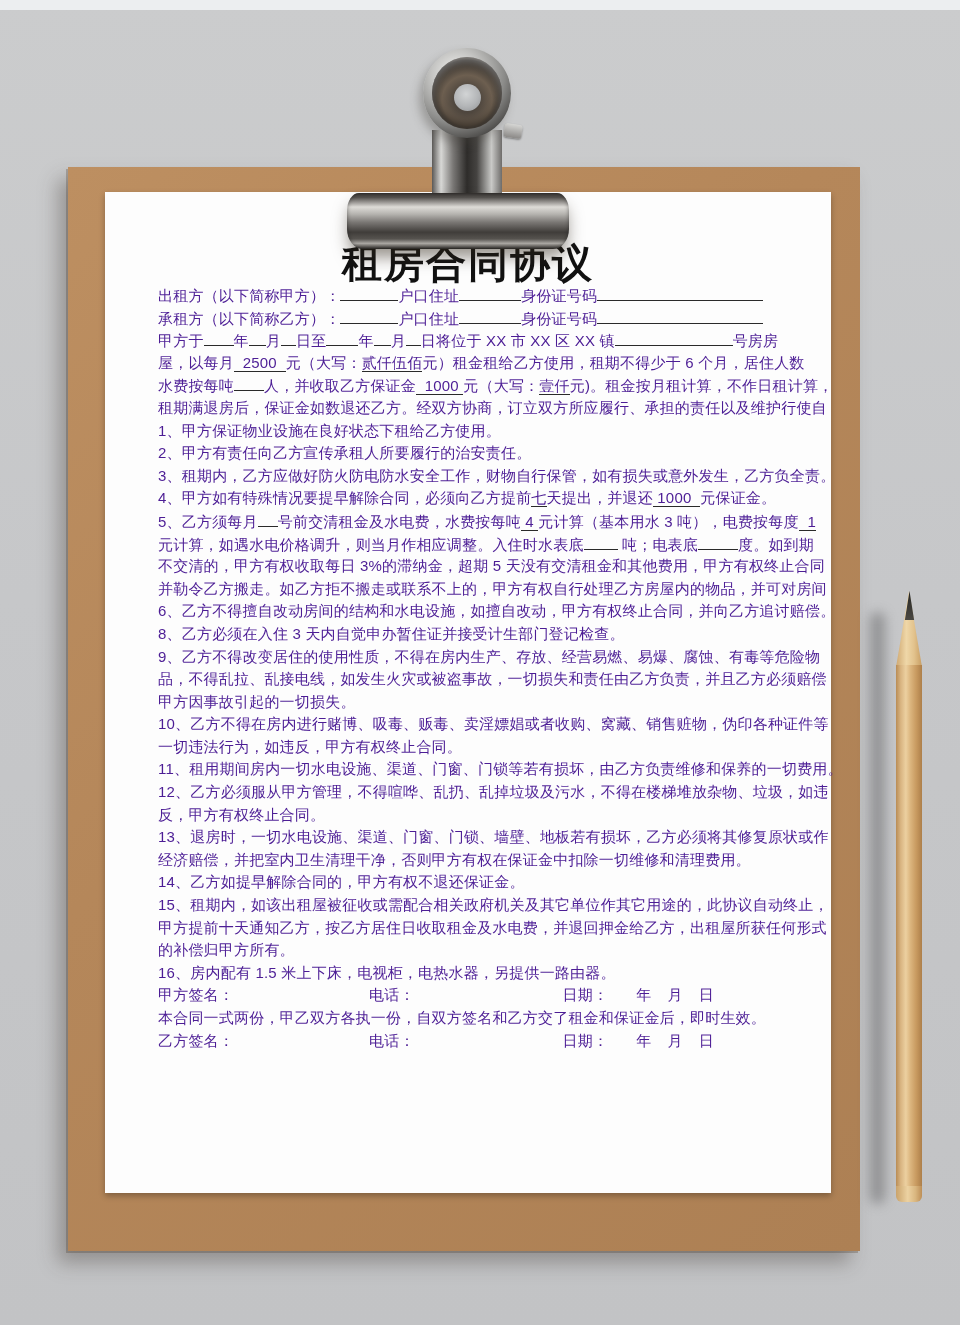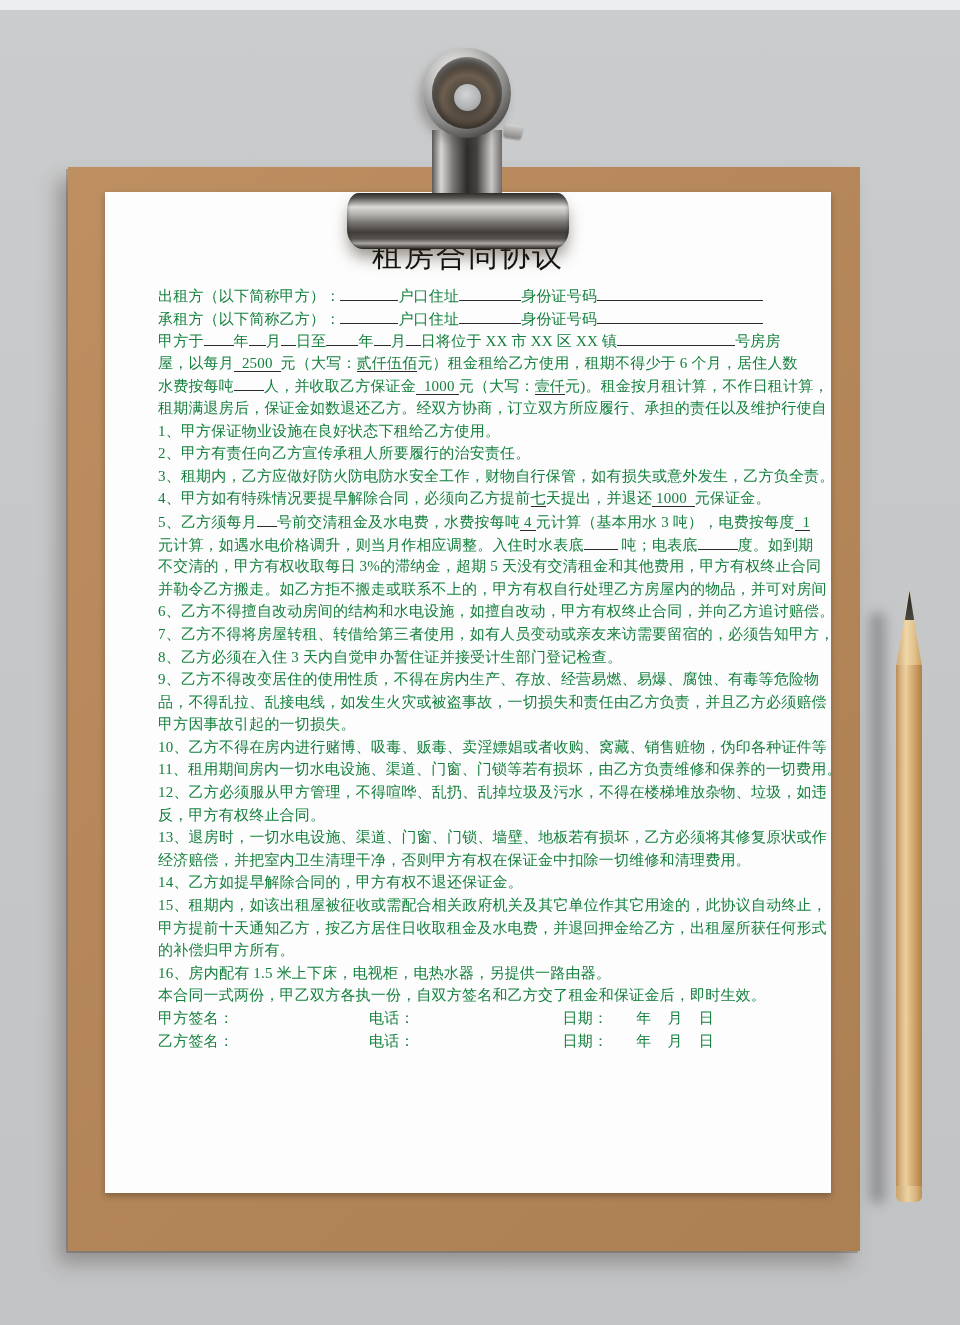--- a/index.html
+++ b/index.html
@@ -22,29 +22,29 @@
   }
 
   
   .paper {
     position:absolute; left:105px; top:192px; width:726px; height:1001px;
     background:#fdfdfd;
     box-shadow:0 3px 6px rgba(0,0,0,0.28);
   }
   .doc-title {
     position:absolute; top:44px; left:0; width:100%;
-    text-align:center; font-size:30px; font-weight:normal; letter-spacing:2px;
+    text-align:center; font-size:40px; font-weight:bold; letter-spacing:2px;
     color:#111; margin:0;
   }
   .doc-lines {
     position:absolute; left:53px; top:92px; width:662px;
   }
   .doc-line {
-    height:22.6px; line-height:22.6px; font-size:15px; color:#15803d;
-    white-space:nowrap; letter-spacing:0.2px;font-family:Liberation Serif, serif;
+    height:22.6px; line-height:22.6px; font-size:15px; color:#4c1d95;
+    white-space:nowrap; letter-spacing:0.2px;
   }
   .doc-line .u   { border-bottom:1.2px solid #2a2a2a; }
   .doc-line .blank  { display:inline-block; border-bottom:1.2px solid #2a2a2a; height:16px; vertical-align:baseline; }
   .doc-line .spacer { display:inline-block; height:1px; }
 
   
   .clip { position:absolute; left:340px; top:44px; width:236px; height:212px; }
   .clip-ring {
     position:absolute; left:83px; top:4px; width:88px; height:90px; border-radius:50%;
     background:radial-gradient(circle at 38% 30%, #f6f6f4 0%, #c4c4c2 30%, #8a8a88 58%, #33312f 88%, #555351 100%);
@@ -122,38 +122,38 @@
         <div class="doc-line"><span>租期满退房后，保证金如数退还乙方。经双方协商，订立双方所应履行、承担的责任以及维护行使自</span></div>
         <div class="doc-line"><span>1、甲方保证物业设施在良好状态下租给乙方使用。</span></div>
         <div class="doc-line"><span>2、甲方有责任向乙方宣传承租人所要履行的治安责任。</span></div>
         <div class="doc-line"><span>3、租期内，乙方应做好防火防电防水安全工作，财物自行保管，如有损失或意外发生，乙方负全责。</span></div>
         <div class="doc-line"><span>4、甲方如有特殊情况要提早解除合同，必须向乙方提前</span><span class="u">七</span><span>天提出，并退还</span><span class="u">&nbsp;1000&nbsp;&nbsp;</span><span>元保证金。</span></div>
         <div class="doc-line"><span>5、乙方须每月</span><span class="blank" style="width: 20px;"></span><span>号前交清租金及水电费，水费按每吨</span><span class="u">&nbsp;4&nbsp;</span><span>元计算（基本用水 3 吨），电费按每度</span><span class="u">&nbsp;&nbsp;1</span></div>
         <div class="doc-line"><span>元计算，如遇水电价格调升，则当月作相应调整。入住时水表底</span><span class="blank" style="width: 34px;"></span><span> 吨；电表底</span><span class="blank" style="width: 40px;"></span><span>度。如到期</span></div>
         <div class="doc-line"><span>不交清的，甲方有权收取每日 3%的滞纳金，超期 5 天没有交清租金和其他费用，甲方有权终止合同</span></div>
         <div class="doc-line"><span>并勒令乙方搬走。如乙方拒不搬走或联系不上的，甲方有权自行处理乙方房屋内的物品，并可对房间</span></div>
         <div class="doc-line"><span>6、乙方不得擅自改动房间的结构和水电设施，如擅自改动，甲方有权终止合同，并向乙方追讨赔偿。</span></div>
-        <div class="doc-line"><span>7、乙方不得将房屋转租、转借给第三者使用，如有人员变动或亲友来访需要留宿的，必须告知甲方，</span></div>
         <div class="doc-line"><span>8、乙方必须在入住 3 天内自觉申办暂住证并接受计生部门登记检查。</span></div>
         <div class="doc-line"><span>9、乙方不得改变居住的使用性质，不得在房内生产、存放、经营易燃、易爆、腐蚀、有毒等危险物</span></div>
         <div class="doc-line"><span>品，不得乱拉、乱接电线，如发生火灾或被盗事故，一切损失和责任由乙方负责，并且乙方必须赔偿</span></div>
         <div class="doc-line"><span>甲方因事故引起的一切损失。</span></div>
         <div class="doc-line"><span>10、乙方不得在房内进行赌博、吸毒、贩毒、卖淫嫖娼或者收购、窝藏、销售赃物，伪印各种证件等</span></div>
+        <div class="doc-line"><span>一切违法行为，如违反，甲方有权终止合同。</span></div>
         <div class="doc-line"><span>11、租用期间房内一切水电设施、渠道、门窗、门锁等若有损坏，由乙方负责维修和保养的一切费用。</span></div>
         <div class="doc-line"><span>12、乙方必须服从甲方管理，不得喧哗、乱扔、乱掉垃圾及污水，不得在楼梯堆放杂物、垃圾，如违</span></div>
         <div class="doc-line"><span>反，甲方有权终止合同。</span></div>
         <div class="doc-line"><span>13、退房时，一切水电设施、渠道、门窗、门锁、墙壁、地板若有损坏，乙方必须将其修复原状或作</span></div>
         <div class="doc-line"><span>经济赔偿，并把室内卫生清理干净，否则甲方有权在保证金中扣除一切维修和清理费用。</span></div>
         <div class="doc-line"><span>14、乙方如提早解除合同的，甲方有权不退还保证金。</span></div>
         <div class="doc-line"><span>15、租期内，如该出租屋被征收或需配合相关政府机关及其它单位作其它用途的，此协议自动终止，</span></div>
         <div class="doc-line"><span>甲方提前十天通知乙方，按乙方居住日收取租金及水电费，并退回押金给乙方，出租屋所获任何形式</span></div>
         <div class="doc-line"><span>的补偿归甲方所有。</span></div>
         <div class="doc-line"><span>16、房内配有 1.5 米上下床，电视柜，电热水器，另提供一路由器。</span></div>
+        <div class="doc-line"><span>甲方签名：</span><span class="spacer" style="width: 135px;"></span><span>电话：</span><span class="spacer" style="width: 148px;"></span><span>日期：</span><span class="spacer" style="width: 28px;"></span><span>年</span><span class="spacer" style="width: 16px;"></span><span>月</span><span class="spacer" style="width: 16px;"></span><span>日</span></div>
         <div class="doc-line"><span>本合同一式两份，甲乙双方各执一份，自双方签名和乙方交了租金和保证金后，即时生效。</span></div>
-        <div class="doc-line"><span>甲方签名：</span><span class="spacer" style="width: 135px;"></span><span>电话：</span><span class="spacer" style="width: 148px;"></span><span>日期：</span><span class="spacer" style="width: 28px;"></span><span>年</span><span class="spacer" style="width: 16px;"></span><span>月</span><span class="spacer" style="width: 16px;"></span><span>日</span></div>
         <div class="doc-line"><span>乙方签名：</span><span class="spacer" style="width: 135px;"></span><span>电话：</span><span class="spacer" style="width: 148px;"></span><span>日期：</span><span class="spacer" style="width: 28px;"></span><span>年</span><span class="spacer" style="width: 16px;"></span><span>月</span><span class="spacer" style="width: 16px;"></span><span>日</span></div>
       </div>
   </div>
 
   <div class="clip">
     <div class="clip-neck"></div>
     <div class="clip-screw"></div>
     <div class="clip-ring">
       <div class="clip-funnel"></div>
       <div class="clip-hole"></div>

